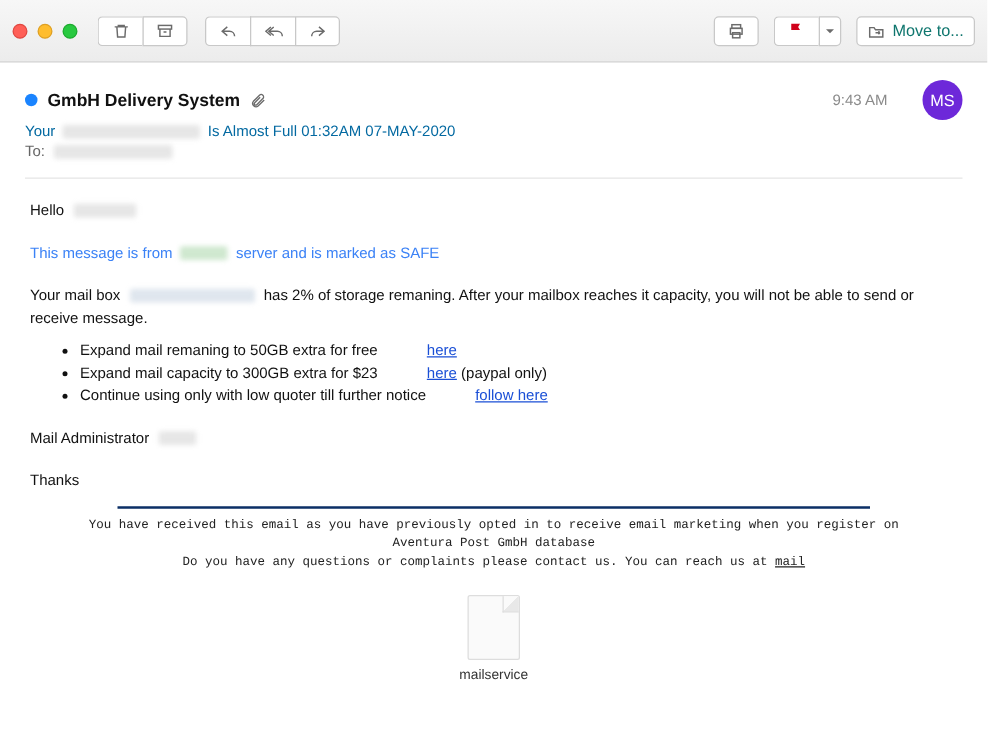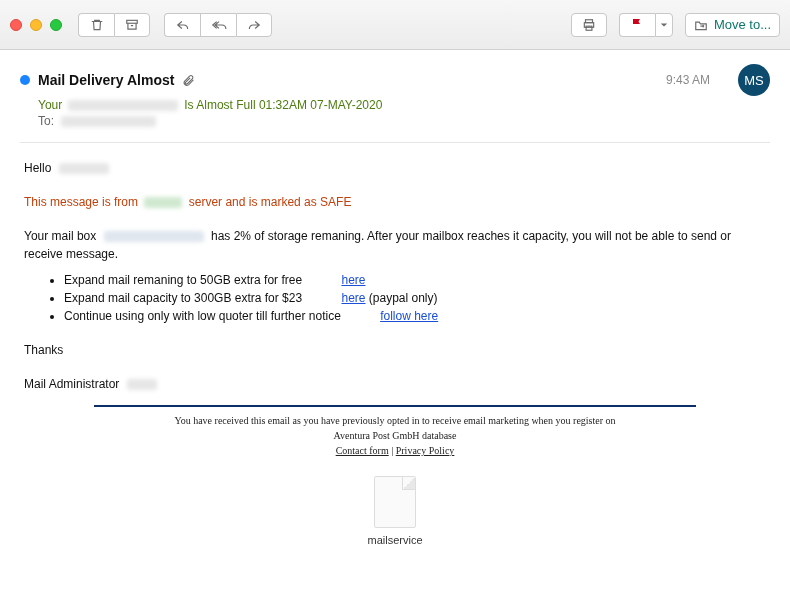--- a/index.html
+++ b/index.html
@@ -71,35 +71,33 @@
 }
 .sender {
   font-weight: 700;
   font-size: 14px;
   color: #111;
 }
 .attach { color: #6b6b6b; font-size: 13px; }
 .time { margin-left: auto; color: #8a8a8a; font-size: 12px; margin-right: 20px; }
 .avatar {
   width: 32px; height: 32px; border-radius: 50%;
-  background: #0c4a6e; color: #fff;
+  background: #6d28d9; color: #fff;
   display: flex; align-items: center; justify-content: center;
   font-size: 13px; font-weight: 500;
 }
 .subject-line {
-  margin-left: 18px;
   font-size: 12px;
-  color: #4d7c0f;
+  color: #0369a1;
   display: flex;
   align-items: center;
   gap: 6px;
   margin-top: 2px;
 }
 .to-line {
-  margin-left: 18px;
   font-size: 12px;
   color: #666;
   margin-top: 2px;
 }
 .redacted {
   display: inline-block;
   background: #e6e6e6;
   filter: blur(2px);
   border-radius: 2px;
   height: 11px;
@@ -110,31 +108,31 @@
   background: #e5e5e5;
   margin: 14px 0 10px 0;
 }
 .body {
   font-size: 12px;
   color: #111;
   line-height: 1.5;
   padding: 0 4px;
 }
 .body p { margin-bottom: 8px; margin-top: 16px; }
-.safe { color: #c2410c; }
+.safe { color: #3b82f6; }
 .body ul { margin: 4px 0 10px 40px; }
 .body li { margin: 0; }
 .link { color: #1a4fd6; text-decoration: underline; cursor: pointer; padding-left: 36px; }
 .footer-sep {
   height: 2px;
   background: #0b2f66;
   margin: 12px 70px 6px 70px;
 }
 .footer {
-  font-family: Liberation Serif, serif;
+  font-family: Liberation Mono, monospace;
   font-size: 10px;
   color: #222;
   text-align: center;
   line-height: 1.5;
 }
 .footer .fl { text-decoration: underline; cursor: pointer; }
 .attachment-area {
   text-align: center;
   margin-top: 18px;
 }
@@ -232,21 +230,21 @@
         <path d="M11 12h6m0 0l-2-2m2 2l-2 2"></path>
       </svg>
     <span>Move to...</span>
   </div>
 </div>
 
 <div class="content">
 
   <div class="header-row">
     <div class="unread-dot"></div>
-    <span class="sender">Mail Delivery Almost</span>
+    <span class="sender">GmbH Delivery System</span>
     <span class="attach">
       <svg width="13" height="13" viewBox="0 0 24 24" fill="none" stroke="#6b6b6b" stroke-width="2">
           <path d="M21 11l-9 9a5 5 0 01-7-7l9-9a3.5 3.5 0 015 5l-9 9a2 2 0 01-3-3l8-8"></path>
         </svg>
     </span>
     <span class="time">9:43 AM</span>
     <div class="avatar">
         <span>MS</span>
       </div>
   </div>
@@ -287,35 +285,33 @@
         <span>Expand mail remaning to 50GB extra for free </span><span class="link">here</span>
       </li>
       <li>
         <span>Expand mail capacity to 300GB extra for $23 </span><span class="link">here</span><span> (paypal only)</span>
       </li>
       <li>
         <span>Continue using only with low quoter till further notice </span><span class="link">follow here</span>
       </li>
     </ul>
 
-    <p>Thanks</p>
     <p>
       <span>Mail Administrator</span>
       <span class="redacted" style="width:30px; margin-left:4px"></span>
     </p>
+    <p>Thanks</p>
 
     <div class="footer-sep"></div>
 
     <div class="footer">
       <div>You have received this email as you have previously opted in to receive email marketing when you register on</div>
       <div>Aventura Post GmbH database</div>
       <div>
-        <span class="fl">Contact form</span>
-        <span> | </span>
-        <span class="fl">Privacy Policy</span>
+        <span>Do you have any questions or complaints please contact us. You can reach us at </span><span class="fl">mail</span>
       </div>
     </div>
 
     <div class="attachment-area">
       <div class="fileicon"></div>
       <div class="filename">mailservice</div>
     </div>
   </div>
 </div>
 

